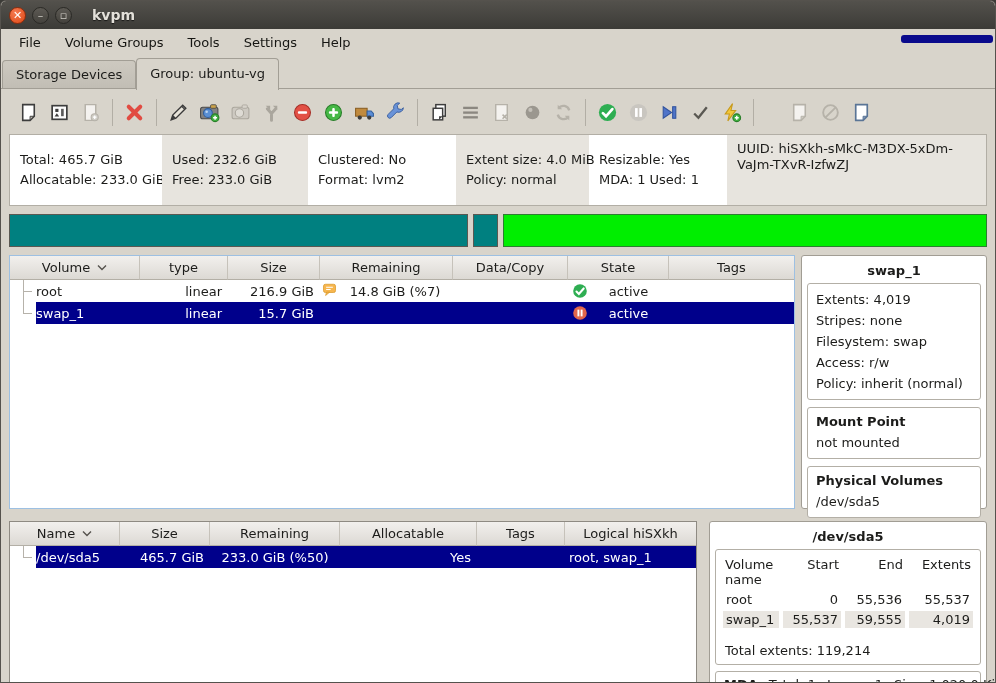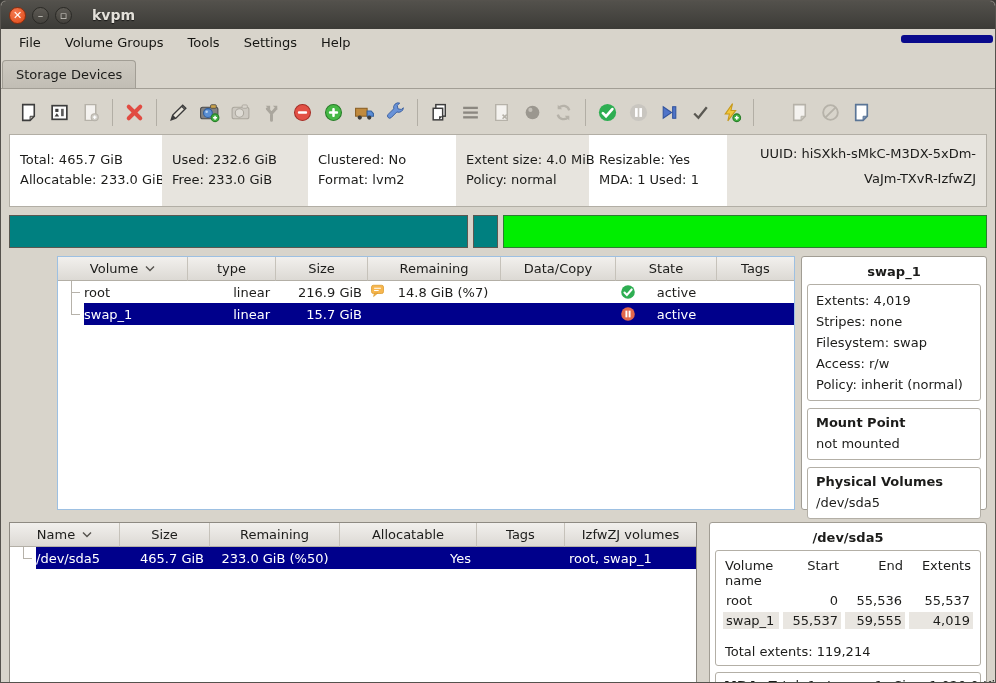--- a/index.html
+++ b/index.html
@@ -49,27 +49,27 @@
   
   .toolbar { display:flex; align-items:center; height:42px; padding:0 4px; }
   .tbtn { width:31px; height:31px; display:flex; align-items:center; justify-content:center; border-radius:3px; }
   .tbtn svg { width:21px; height:21px; }
   .tsep { width:1px; height:27px; background:#b2aea5; margin:0 6px; flex:none; }
   .tgap { width:24px; flex:none; }
   
   .infobar { display:flex; border:1px solid #b2aea5; background:#fff; margin-top:1px; }
   .infocell { padding:15px 10px; font-size:13px; line-height:20px; color:#1c1c1a; white-space:nowrap; }
   .infocell.alt { background:#e7e4de; }
-  .infocell.uuid { white-space:normal; line-height:25px; flex:1; padding-top:6px;text-align:right; }
+  .infocell.uuid { white-space:normal; line-height:16px; flex:1; padding-top:6px; }
   
   .usagebar { display:flex; gap:5px; margin-top:8px; height:33px; }
   .seg { border:1px solid #5a5852; height:100%; }
   
   .mainrow { display:flex; gap:6px; margin-top:8px; height:254px; }
-  .vtable { flex:1; border:1px solid #9dc0e2; background:#fff; overflow:hidden;margin-left:48px; }
+  .vtable { flex:1; border:1px solid #9dc0e2; background:#fff; overflow:hidden; }
   .vhead, .vrow { display:grid; grid-template-columns:130px 88px 92px 133px 115px 101px 1fr; }
   .vhead { height:24px; }
   .th { background:linear-gradient(#f2f0ed,#dcd9d4); border-right:1px solid #c6c2ba; border-bottom:1px solid #b3afa6;
         font-size:13px; color:#1c1c1a; display:flex; align-items:center; justify-content:center; gap:7px; }
   .th:last-child { border-right:none; }
   .vrow { height:22px; font-size:13px; color:#1c1c1a; align-items:center; }
   .vrow.selected { background:#00008b; color:#fff; }
   .namecell { display:flex; align-items:center; height:100%; }
   .indent { width:26px; height:100%; background:#fff; position:relative; flex:none; }
   .indent::before { content:''; position:absolute; left:13px; top:0; bottom:0; width:1px; background:#b6b2aa; }
@@ -123,20 +123,21 @@
     <div class="menu-item">File</div>
     <div class="menu-item">Volume Groups</div>
     <div class="menu-item">Tools</div>
     <div class="menu-item">Settings</div>
     <div class="menu-item">Help</div>
     <div class="progress-line" style="background: rgb(10, 10, 140);"></div>
   </div>
 
   <div class="tabbar">
     <div class="tab inactive">Storage Devices</div>
+    <div class="tab active">Group: ubuntu-vg</div>
   </div>
 
   <div class="content">
 
     <div class="toolbar">
       <div class="tbtn">
           <svg viewBox="0 0 20 20">
             <path d="M4.5 2.5h11v11l-4 4h-7z" fill="#fff" stroke="#3d3d3d" stroke-width="1.5"></path>
             <path d="M15.2 13.6l-3.7 3.7v-3.7z" fill="#b9b5ac" stroke="#3d3d3d" stroke-width="0.9"></path>
           </svg>
@@ -451,21 +452,21 @@
           <div class="th">
               <span>Remaining</span>
             </div>
           <div class="th">
               <span>Allocatable</span>
             </div>
           <div class="th">
               <span>Tags</span>
             </div>
           <div class="th">
-              <span>IzfwZJ volumes</span>
+              <span>Logical hiSXkh</span>
             </div>
         </div>
         <div class="prow selected">
           <div class="namecell">
               <span class="indent last"></span>
               <span>/dev/sda5</span>
             </div>
           <div class="cell-r">465.7 GiB</div>
           <div style="text-align:center">233.0 GiB (%50)</div>
           <div class="cell-r">Yes</div>

